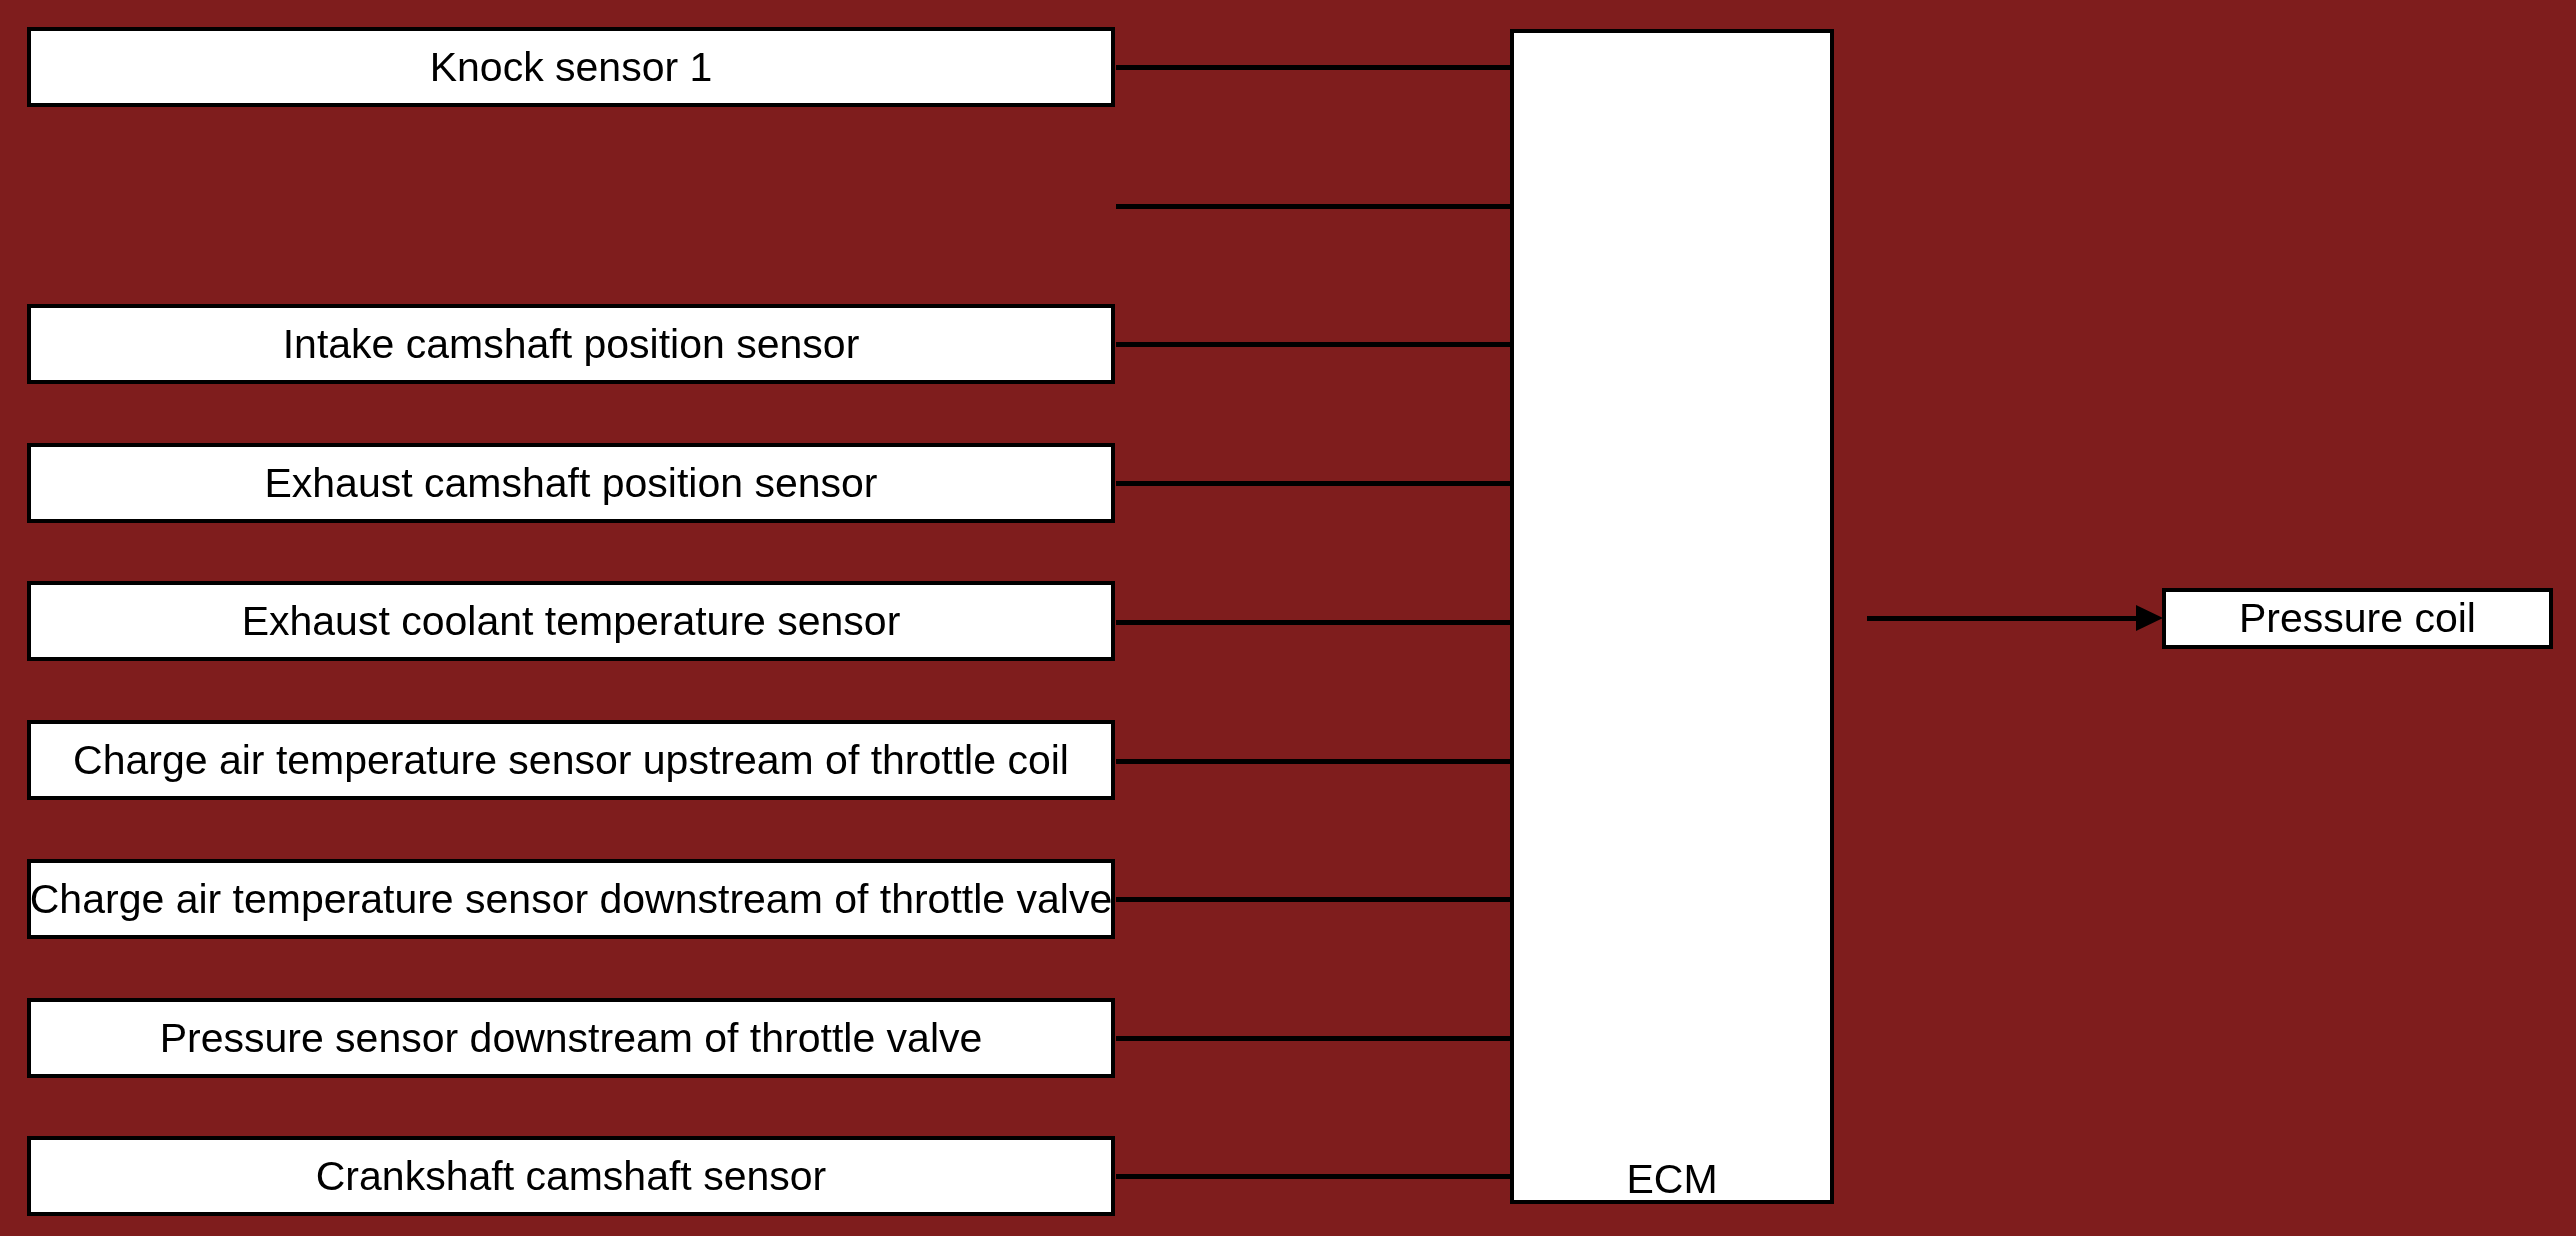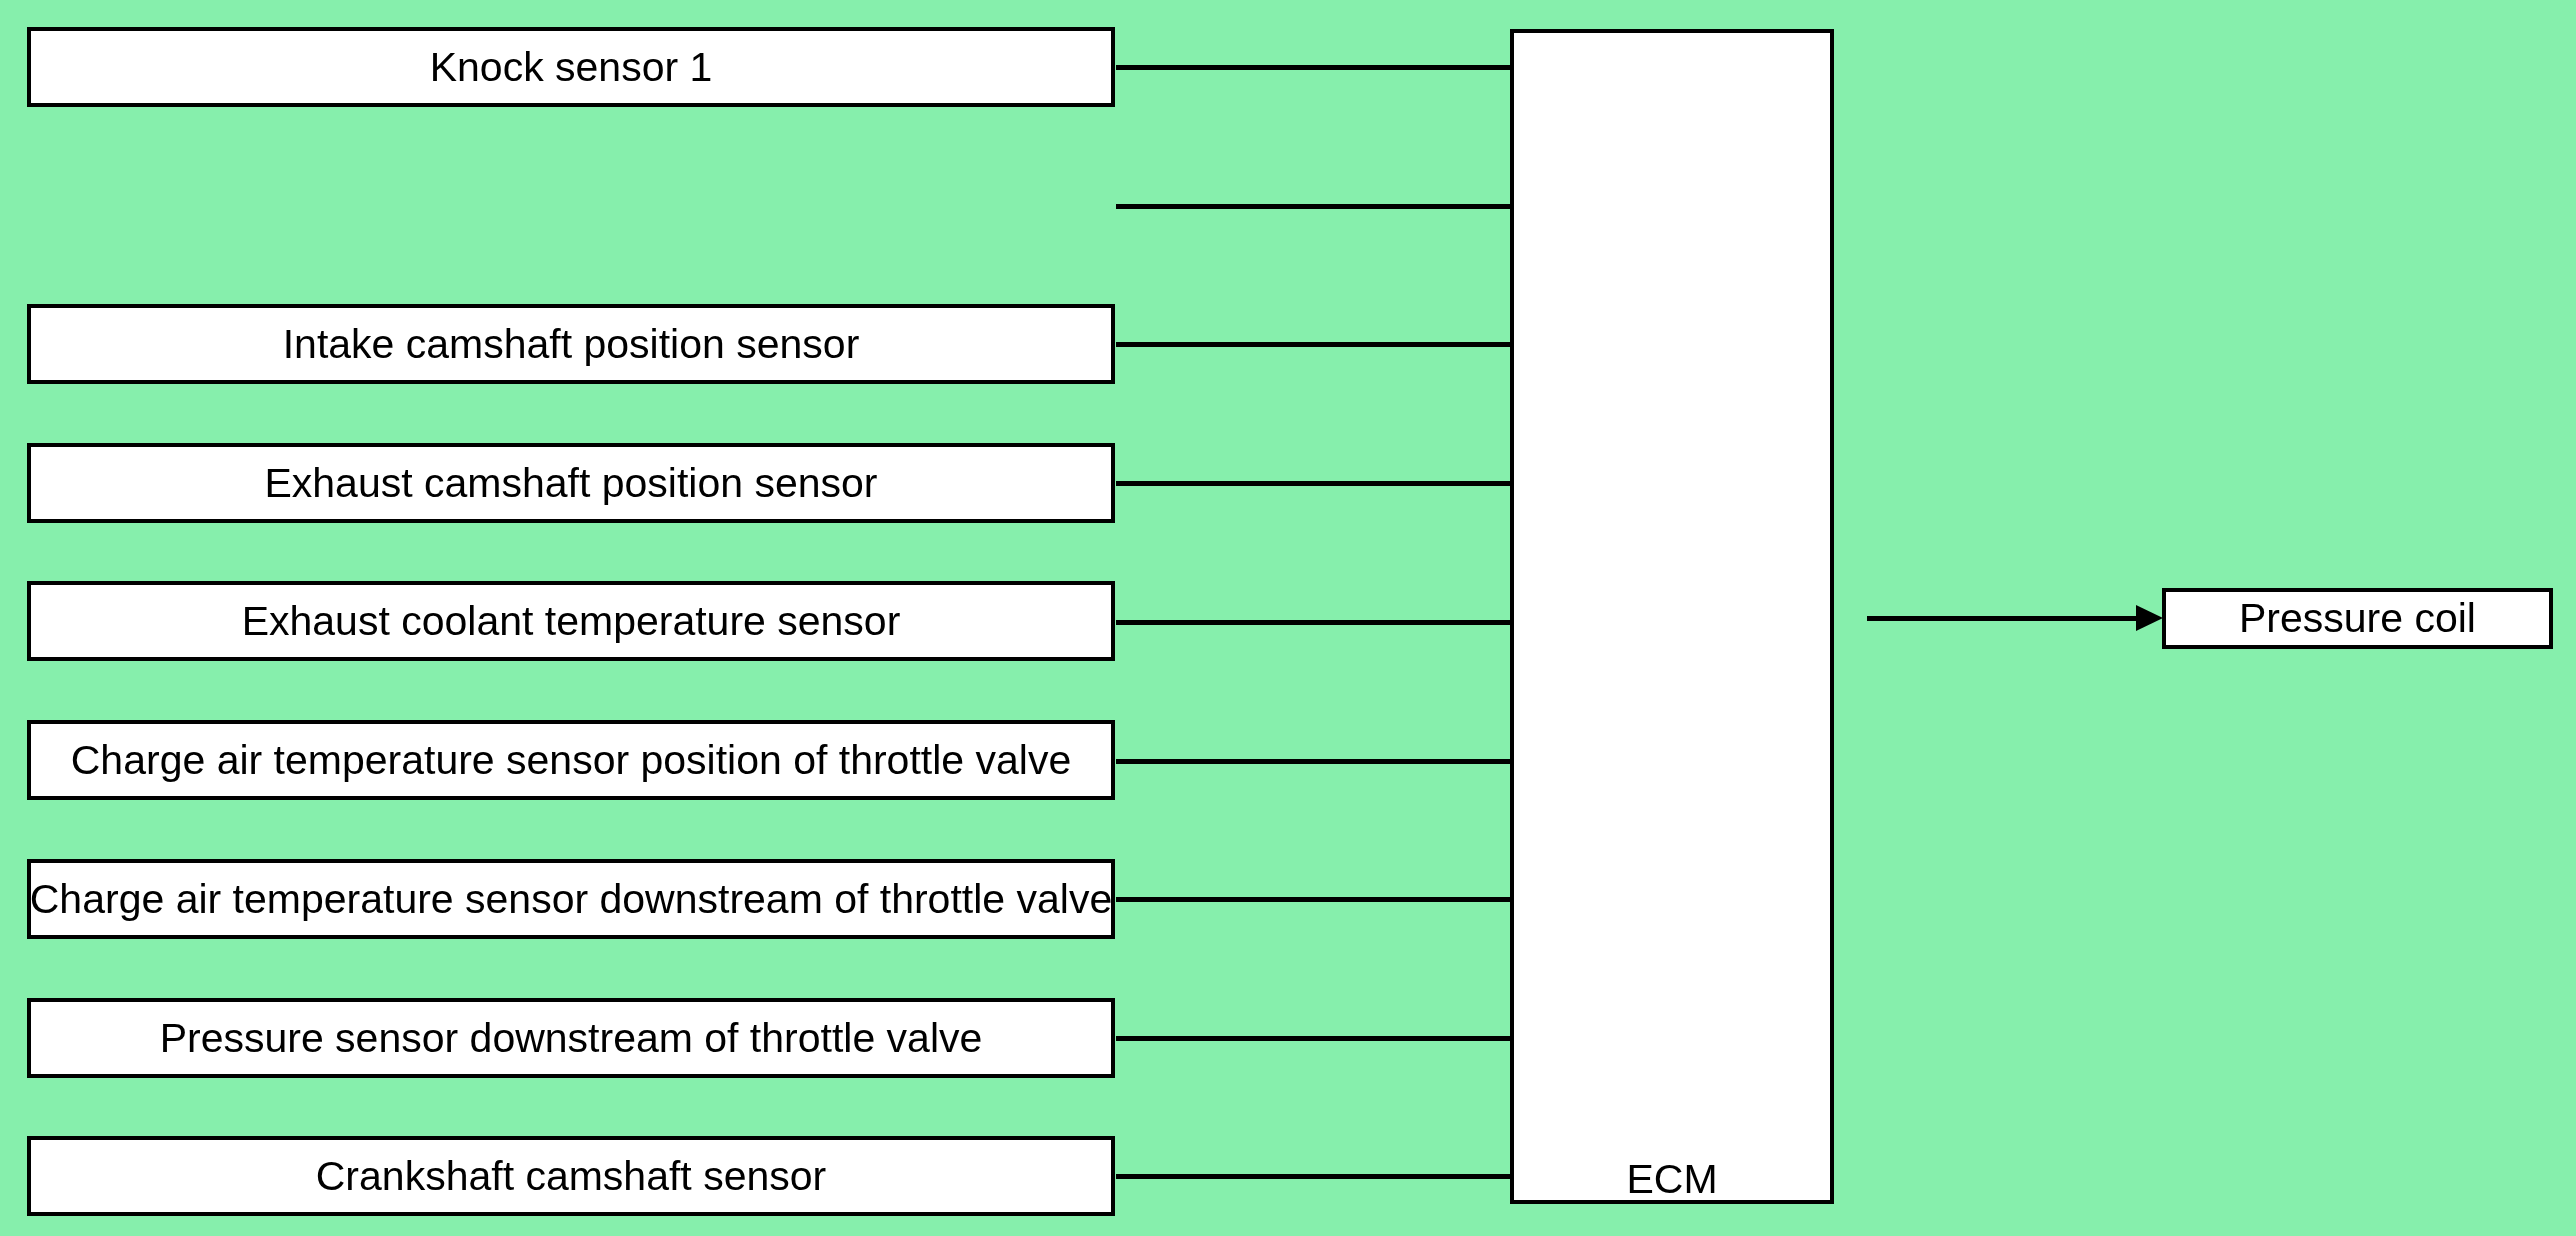--- a/index.html
+++ b/index.html
@@ -4,21 +4,21 @@
 <style>
   html, body {
     margin: 0;
     padding: 0;
     background: #ffffff;
   }
   #canvas {
     position: relative;
     width: 2576px;
     height: 1236px;
-    background: #86efac;
+    background: #7f1d1d;
     font-family: "Liberation Sans", sans-serif;
     color: #000000;
     overflow: hidden;
   }
   .box {
     position: absolute;
     box-sizing: border-box;
     border: 4.5px solid #000000;
     background: #ffffff;
     display: flex;
@@ -80,21 +80,21 @@
   <div class="box input-box" style="top:304px">
     <span class="label">Intake camshaft position sensor</span>
   </div>
   <div class="box input-box" style="top:443px">
     <span class="label">Exhaust camshaft position sensor</span>
   </div>
   <div class="box input-box" style="top:581px">
     <span class="label">Exhaust coolant temperature sensor</span>
   </div>
   <div class="box input-box" style="top:720px">
-    <span class="label">Charge air temperature sensor position of throttle valve</span>
+    <span class="label">Charge air temperature sensor upstream of throttle coil</span>
   </div>
   <div class="box input-box" style="top:859px">
     <span class="label">Charge air temperature sensor downstream of throttle valve</span>
   </div>
   <div class="box input-box" style="top:998px">
     <span class="label">Pressure sensor downstream of throttle valve</span>
   </div>
   <div class="box input-box" style="top:1136px">
     <span class="label">Crankshaft camshaft sensor</span>
   </div>

